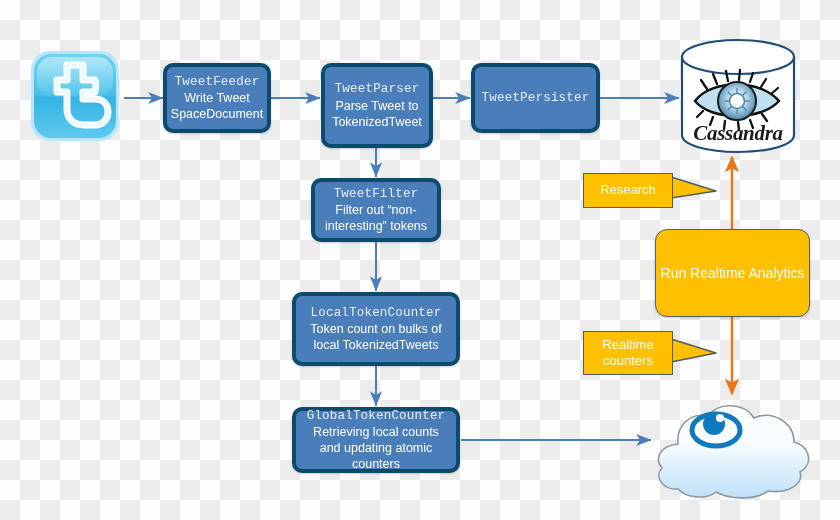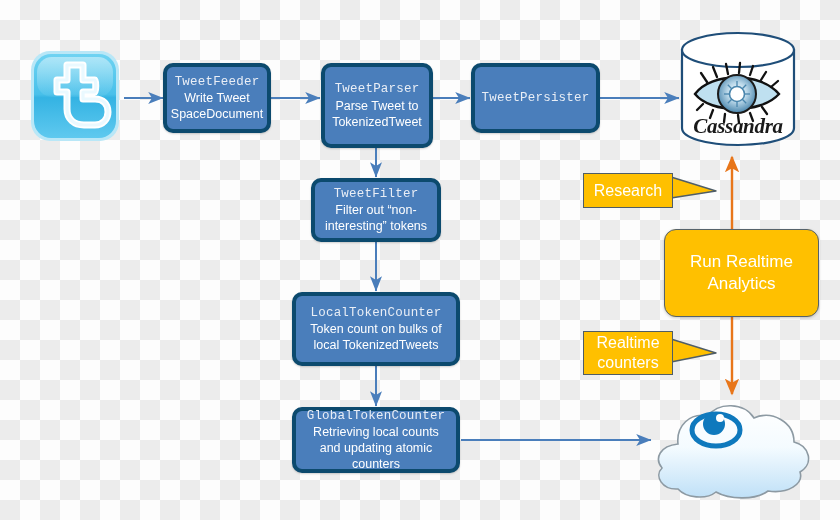--- a/index.html
+++ b/index.html
@@ -50,37 +50,36 @@
   
   .obox{
     position:absolute;
     box-sizing:border-box;
     background:#ffc000;
     border:1.6px solid #55626b;
     border-radius:12px;
     color:#ffffff;
     display:flex;align-items:center;justify-content:center;
     text-align:center;
-    font-size:17px;
+    font-size:14px;
     line-height:1.3;
     box-shadow:0 1px 3px rgba(0,0,0,.2);
-    margin-left:9px;
   }
 
   
   .callout{position:absolute;}
   .callout .body{
     position:absolute;left:0;top:0;
     box-sizing:border-box;
     background:#ffc000;
     border:1.4px solid #4f5d66;
     color:#ffffff;
     display:flex;align-items:center;justify-content:center;
     text-align:center;
-    font-size:16px;
+    font-size:13px;
     line-height:1.25;
   }
   .callout svg{position:absolute;left:0;top:0;overflow:visible;}
 
   
   .conn{position:absolute;left:0;top:0;width:840px;height:520px;pointer-events:none;}
 
   
   .twlogo{position:absolute;}
 
@@ -185,21 +184,21 @@
   <div class="pbox" style="left:292px;top:407px;width:168px;height:66px;">
     <div class="code">GlobalTokenCounter</div>
     <div class="desc">Retrieving local counts and updating atomic counters</div>
   </div>
 
   <div class="pbox" style="left:292px;top:292px;width:168px;height:74px;">
     <div class="code">LocalTokenCounter</div>
     <div class="desc">Token count on bulks of local TokenizedTweets</div>
   </div>
 
-  <div class="cass" style="left:677px;top:28px;width:122px;height:122px;">
+  <div class="cass" style="left:677px;top:35px;width:122px;height:122px;">
     <svg width="122" height="122" viewBox="0 0 122 122">
       <defs>
         <radialGradient id="irisg" cx="50%" cy="45%" r="55%">
           <stop offset="0%" stop-color="#ffffff"></stop>
           <stop offset="45%" stop-color="#bcd9ea"></stop>
           <stop offset="100%" stop-color="#4a86ad"></stop>
         </radialGradient>
       </defs>
 
       <path d="M5,22 L5,100 C5,110 30,117 61,117 C92,117 117,110 117,100 L117,22 Z" fill="#ffffff" stroke="#1f4e79" stroke-width="2.2"></path>

